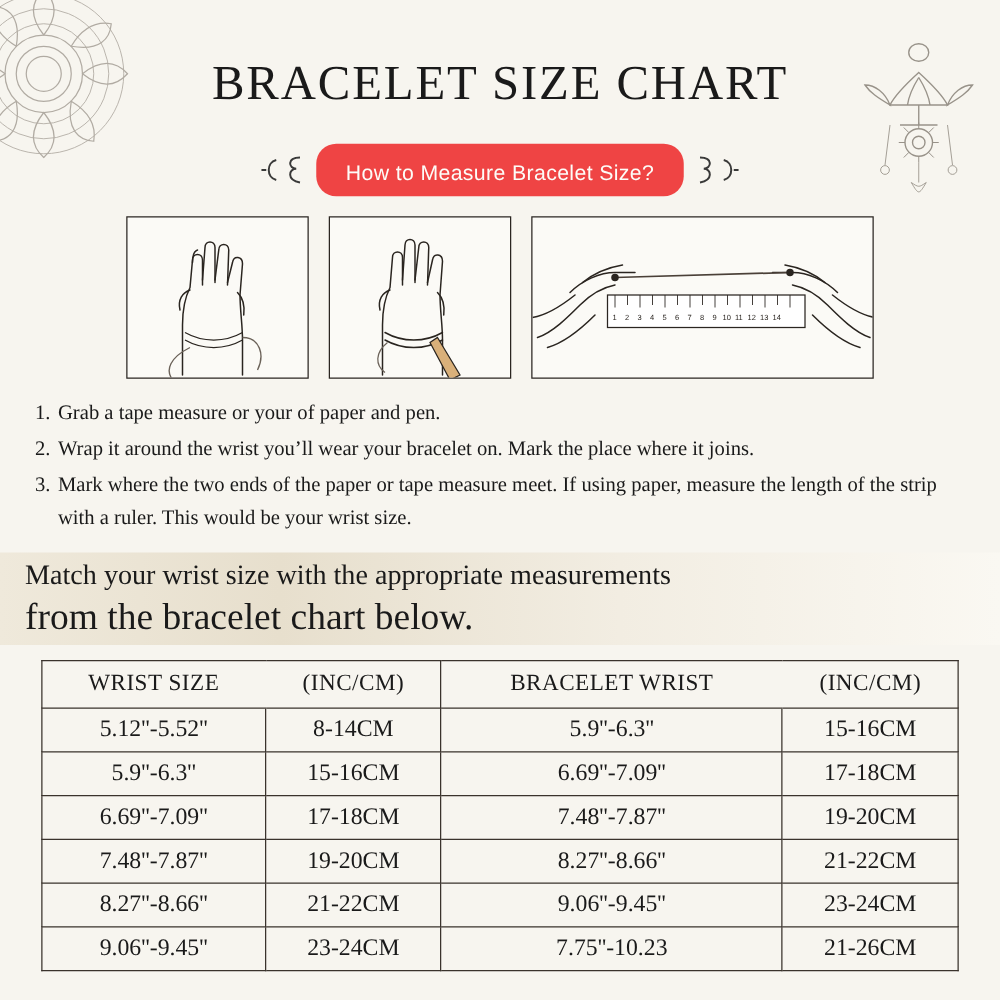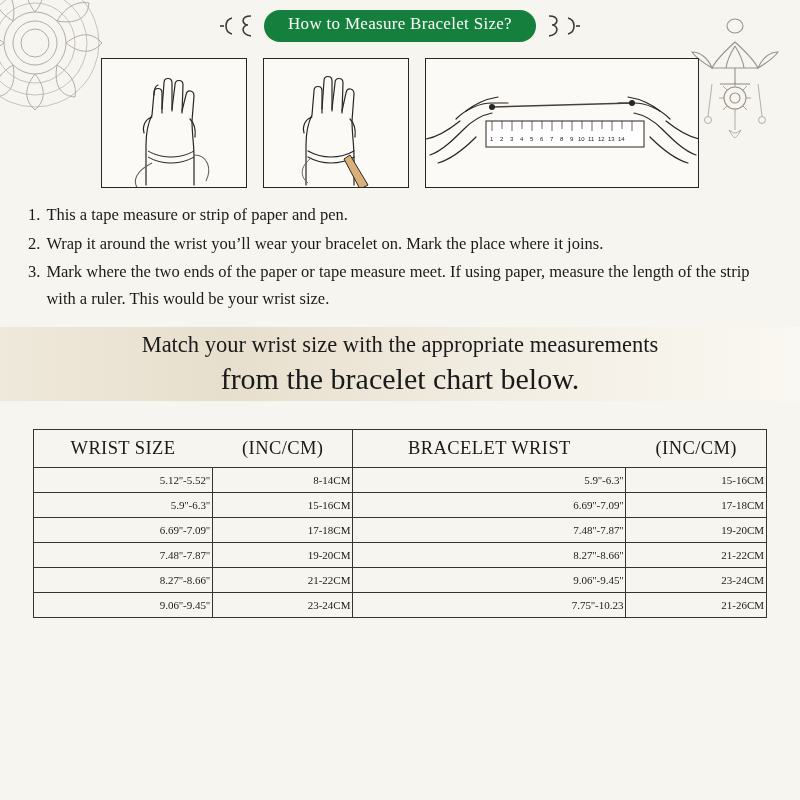--- a/index.html
+++ b/index.html
@@ -52,27 +52,27 @@
     align-items: center;
     justify-content: center;
     margin-top: 10px;
     gap: 10px;
   }
   .flourish {
     width: 34px; height: 28px;
     opacity: .85;
   }
   .pill {
-    background: #15803d;
+    background: #ef4444;
     color: #fdfcf8;
     border-radius: 16px;
-    padding: 4px 24px 8px;
+    padding: 14px 24px 8px;
     font-size: 17px;
     letter-spacing: .3px;
-    font-family: Liberation Serif, serif;
+    font-family: Liberation Sans, sans-serif;
     white-space: nowrap;
   }
 
   
   .images {
     display: flex;
     justify-content: center;
     gap: 16px;
     margin-top: 16px;
   }
@@ -100,49 +100,49 @@
   .step-num { flex: 0 0 auto; }
   .step-txt { flex: 1 1 auto; }
 
   
   .banner {
     margin-top: 14px;
     height: 74px;
     background: linear-gradient(90deg, #efe9db 0%, #e7dfcd 28%, #f2ede2 62%, #faf8f2 100%);
     display: flex;
     flex-direction: column;
-    align-items: center;
+    align-items: flex-start;
     justify-content: center;
     text-align: center;
     line-height: 1.3;
+    padding-left: 20px;
   }
   .banner-l1 { font-size: 22.5px; }
   .banner-l2 { font-size: 30px; }
 
   
   table.sizes {
     border-collapse: collapse;
-    margin: 28px auto 0;
+    margin: 12px auto 0;
     width: 734px;
     font-family: "Liberation Serif", serif;
   }
   table.sizes th, table.sizes td {
     border: 1px solid #3a332c;
     text-align: center;
     font-weight: 400;
   }
   table.sizes thead th {
     font-size: 18.5px;
     padding: 8px 2px;
     letter-spacing: .4px;
   }
   table.sizes tbody td {
-    font-size: 11px;
+    font-size: 19px;
     padding: 6px 2px;
-    text-align: right;
   }
   .th-wrist { border-right-color: transparent !important; }
   .th-wrist-unit { border-left-color: transparent !important; }
   .th-brac { border-right-color: transparent !important; }
   .th-brac-unit { border-left-color: transparent !important; }
 
   
   .footnote {
     margin: 12px 14px 0 14px;
     text-align: center;
@@ -203,20 +203,21 @@
       </g>
       <path d="M30 72 L26 104" stroke-width=".7"></path>
       <path d="M76 72 L80 104" stroke-width=".7"></path>
       <circle cx="26" cy="108" r="3.5" stroke-width=".7"></circle>
       <circle cx="80" cy="108" r="3.5" stroke-width=".7"></circle>
       <path d="M53 102 L53 118" stroke-width=".7"></path>
       <path d="M47 118 C53 128 53 128 59 118 C53 122 53 122 47 118Z" stroke-width=".7"></path>
     </g>
   </svg>
 
+  <h1 class="title">BRACELET SIZE CHART</h1>
 
   <div class="subtitle-row">
     <svg class="flourish" viewBox="0 0 34 28">
       <g fill="none" stroke="#1a1a1a" stroke-width="1.6">
         <path d="M31 4 C20 4 22 13 28 13 C22 13 20 22 31 24"></path>
         <path d="M12 6 C4 8 4 20 12 22"></path>
         <path d="M4 14 L0 14"></path>
       </g>
     </svg>
     <div class="pill">How to Measure Bracelet Size?</div>
@@ -326,21 +327,21 @@
         <circle cx="66" cy="48" r="3" fill="#2a2520"></circle>
         <circle cx="206" cy="44" r="3" fill="#2a2520"></circle>
       </svg>
     </div>
 
   </div>
 
   <div class="steps">
     <div class="step">
       <span class="step-num">1.</span>
-      <span class="step-txt">This a tape measure or strip of paper and pen.</span>
+      <span class="step-txt">Grab a tape measure or your of paper and pen.</span>
     </div>
     <div class="step">
       <span class="step-num">2.</span>
       <span class="step-txt">Wrap it around the wrist you’ll wear your bracelet on. Mark the place where it joins.</span>
     </div>
     <div class="step">
       <span class="step-num">3.</span>
       <span class="step-txt">Mark where the two ends of the paper or tape measure meet. If using paper, measure the length of the strip with a ruler. This would be your wrist size.</span>
     </div>
   </div>

